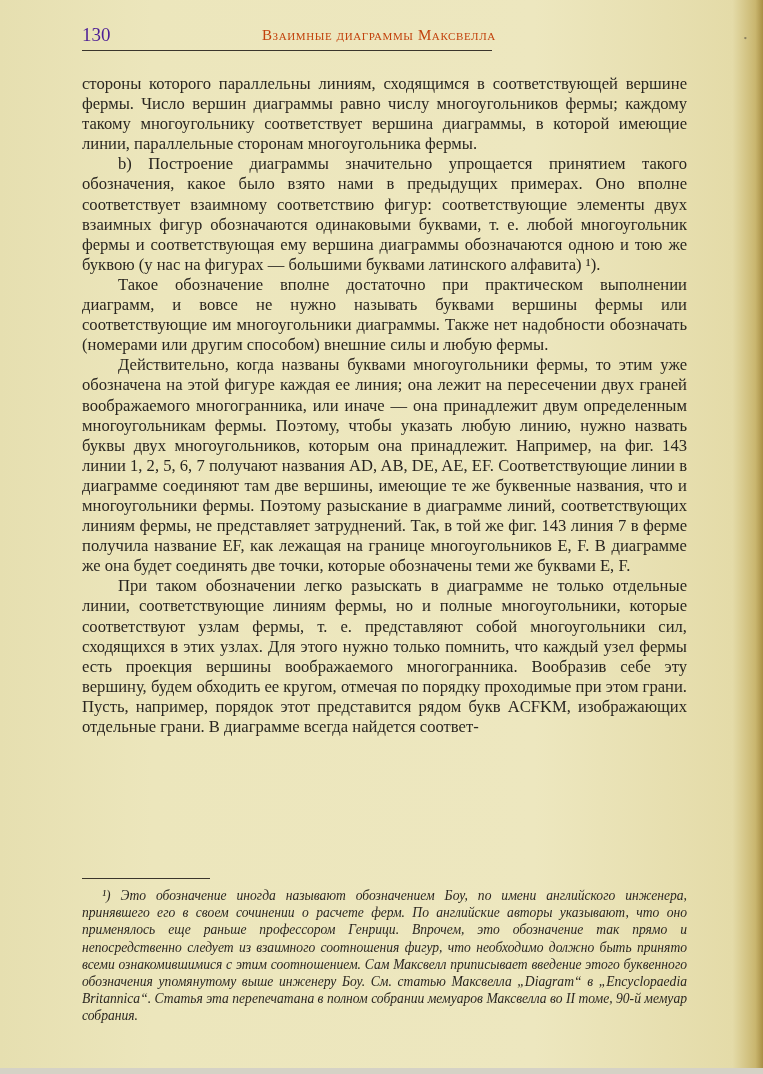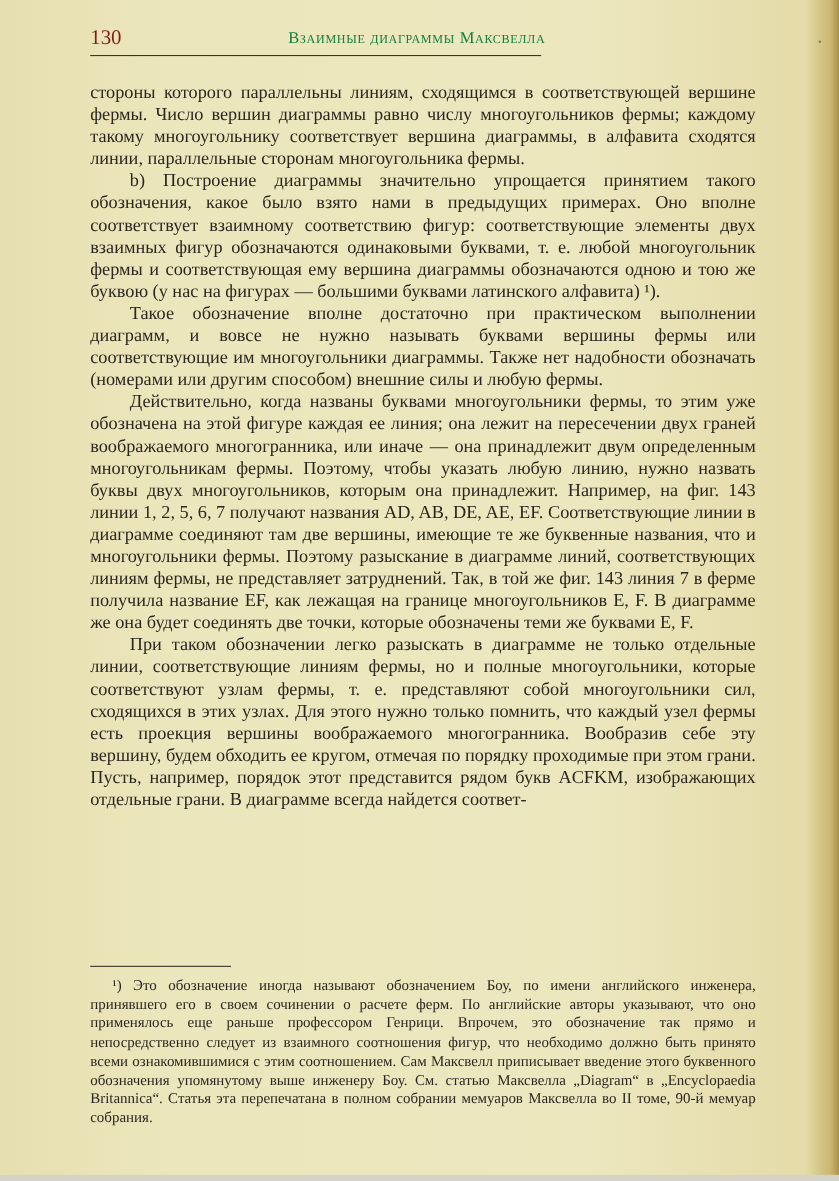--- a/index.html
+++ b/index.html
@@ -16,26 +16,26 @@
   }
   .bottom-strip {
     position:absolute; left:0; bottom:0; width:763px; height:6px;
     background:#d5d2c6;
   }
   .header {
     position:absolute; left:82px; top:24px; width:610px; height:26px;
   }
   .page-num {
     position:absolute; left:0; top:0;
-    font-family:"Liberation Serif", serif; font-size:19px; color:#7f1d1d;
+    font-family:"Liberation Serif", serif; font-size:19px; color:#4c1d95;
   }
   .running-head {
     position:absolute; left:180px; top:3px;
     font-family:"Liberation Serif", serif; font-size:15px; letter-spacing:0.6px;
-    font-variant: small-caps; color:#15803d;
+    font-variant: small-caps; color:#c2410c;
   }
   .header-rule {
     position:absolute; left:82px; top:50px; width:410px; height:0;
     border-top:1.5px solid #3a352c;
   }
   .margin-dot {
     position:absolute; left:743px; top:34px; font-size:8px; color:#8a8060;
   }
   .body-text {
     position:absolute; left:82px; top:74px; width:605px;
@@ -46,39 +46,39 @@
   .body-text p { margin:0; text-indent:0; }
   .body-text p.indent { text-indent:36px;font-family:Liberation Serif, serif; }
   .fn-rule {
     position:absolute; left:82px; top:878px; width:128px; height:0;
     border-top:1.3px solid #3a352c;
   }
   .footnote {
     position:absolute; left:82px; top:887px; width:605px;
     font-family:"Liberation Serif", serif;
     font-size:13.6px; line-height:17.2px;
-    text-align:justify; color:#2a2620;
+    text-align:justify; color:#2a2620;font-style:italic;
   }
   .footnote p { margin:0; text-indent:20px; }
 </style>
 </head>
 <body>
 
 <div class="page"></div>
 <div class="bottom-strip"></div>
 
 <div class="header">
   <span class="page-num">130</span>
   <span class="running-head">Взаимные диаграммы Максвелла</span>
 </div>
 <div class="header-rule"></div>
 <div class="margin-dot">•</div>
 
 <div class="body-text">
-  <p>стороны которого параллельны линиям, сходящимся в соответствующей вершине фермы. Число вершин диаграммы равно числу многоугольников фермы; каждому такому многоугольнику соответствует вершина диаграммы, в алфавита сходятся линии, параллельные сторонам многоугольника фермы.</p>
+  <p>стороны которого параллельны линиям, сходящимся в соответствующей вершине фермы. Число вершин диаграммы равно числу многоугольников фермы; каждому такому многоугольнику соответствует вершина диаграммы, в которой имеющие линии, параллельные сторонам многоугольника фермы.</p>
   <p class="indent">b) Построение диаграммы значительно упрощается принятием такого обозначения, какое было взято нами в предыдущих примерах. Оно вполне соответствует взаимному соответствию фигур: соответствующие элементы двух взаимных фигур обозначаются одинаковыми буквами, т. е. любой многоугольник фермы и соответствующая ему вершина диаграммы обозначаются одною и тою же буквою (у нас на фигурах — большими буквами латинского алфавита) ¹).</p>
   <p class="indent">Такое обозначение вполне достаточно при практическом выполнении диаграмм, и вовсе не нужно называть буквами вершины фермы или соответствующие им многоугольники диаграммы. Также нет надобности обозначать (номерами или другим способом) внешние силы и любую фермы.</p>
   <p class="indent">Действительно, когда названы буквами многоугольники фермы, то этим уже обозначена на этой фигуре каждая ее линия; она лежит на пересечении двух граней воображаемого многогранника, или иначе — она принадлежит двум определенным многоугольникам фермы. Поэтому, чтобы указать любую линию, нужно назвать буквы двух многоугольников, которым она принадлежит. Например, на фиг. 143 линии 1, 2, 5, 6, 7 получают названия AD, AB, DE, AE, EF. Соответствующие линии в диаграмме соединяют там две вершины, имеющие те же буквенные названия, что и многоугольники фермы. Поэтому разыскание в диаграмме линий, соответствующих линиям фермы, не представляет затруднений. Так, в той же фиг. 143 линия 7 в ферме получила название EF, как лежащая на границе многоугольников E, F. В диаграмме же она будет соединять две точки, которые обозначены теми же буквами E, F.</p>
   <p class="indent">При таком обозначении легко разыскать в диаграмме не только отдельные линии, соответствующие линиям фермы, но и полные многоугольники, которые соответствуют узлам фермы, т. е. представляют собой многоугольники сил, сходящихся в этих узлах. Для этого нужно только помнить, что каждый узел фермы есть проекция вершины воображаемого многогранника. Вообразив себе эту вершину, будем обходить ее кругом, отмечая по порядку проходимые при этом грани. Пусть, например, порядок этот представится рядом букв ACFKM, изображающих отдельные грани. В диаграмме всегда найдется соответ-</p>
 </div>
 
 <div class="fn-rule"></div>
 
 <div class="footnote">
   <p><span>¹)</span> <span>Это обозначение иногда называют обозначением Боу, по имени английского инженера, принявшего его в своем сочинении о расчете ферм. По английские авторы указывают, что оно применялось еще раньше профессором Генрици. Впрочем, это обозначение так прямо и непосредственно следует из взаимного соотношения фигур, что необходимо должно быть принято всеми ознакомившимися с этим соотношением. Сам Максвелл приписывает введение этого буквенного обозначения упомянутому выше инженеру Боу. См. статью Максвелла „Diagram“ в „Encyclopaedia Britannica“. Статья эта перепечатана в полном собрании мемуаров Максвелла во II томе, 90-й мемуар собрания.</span></p>

